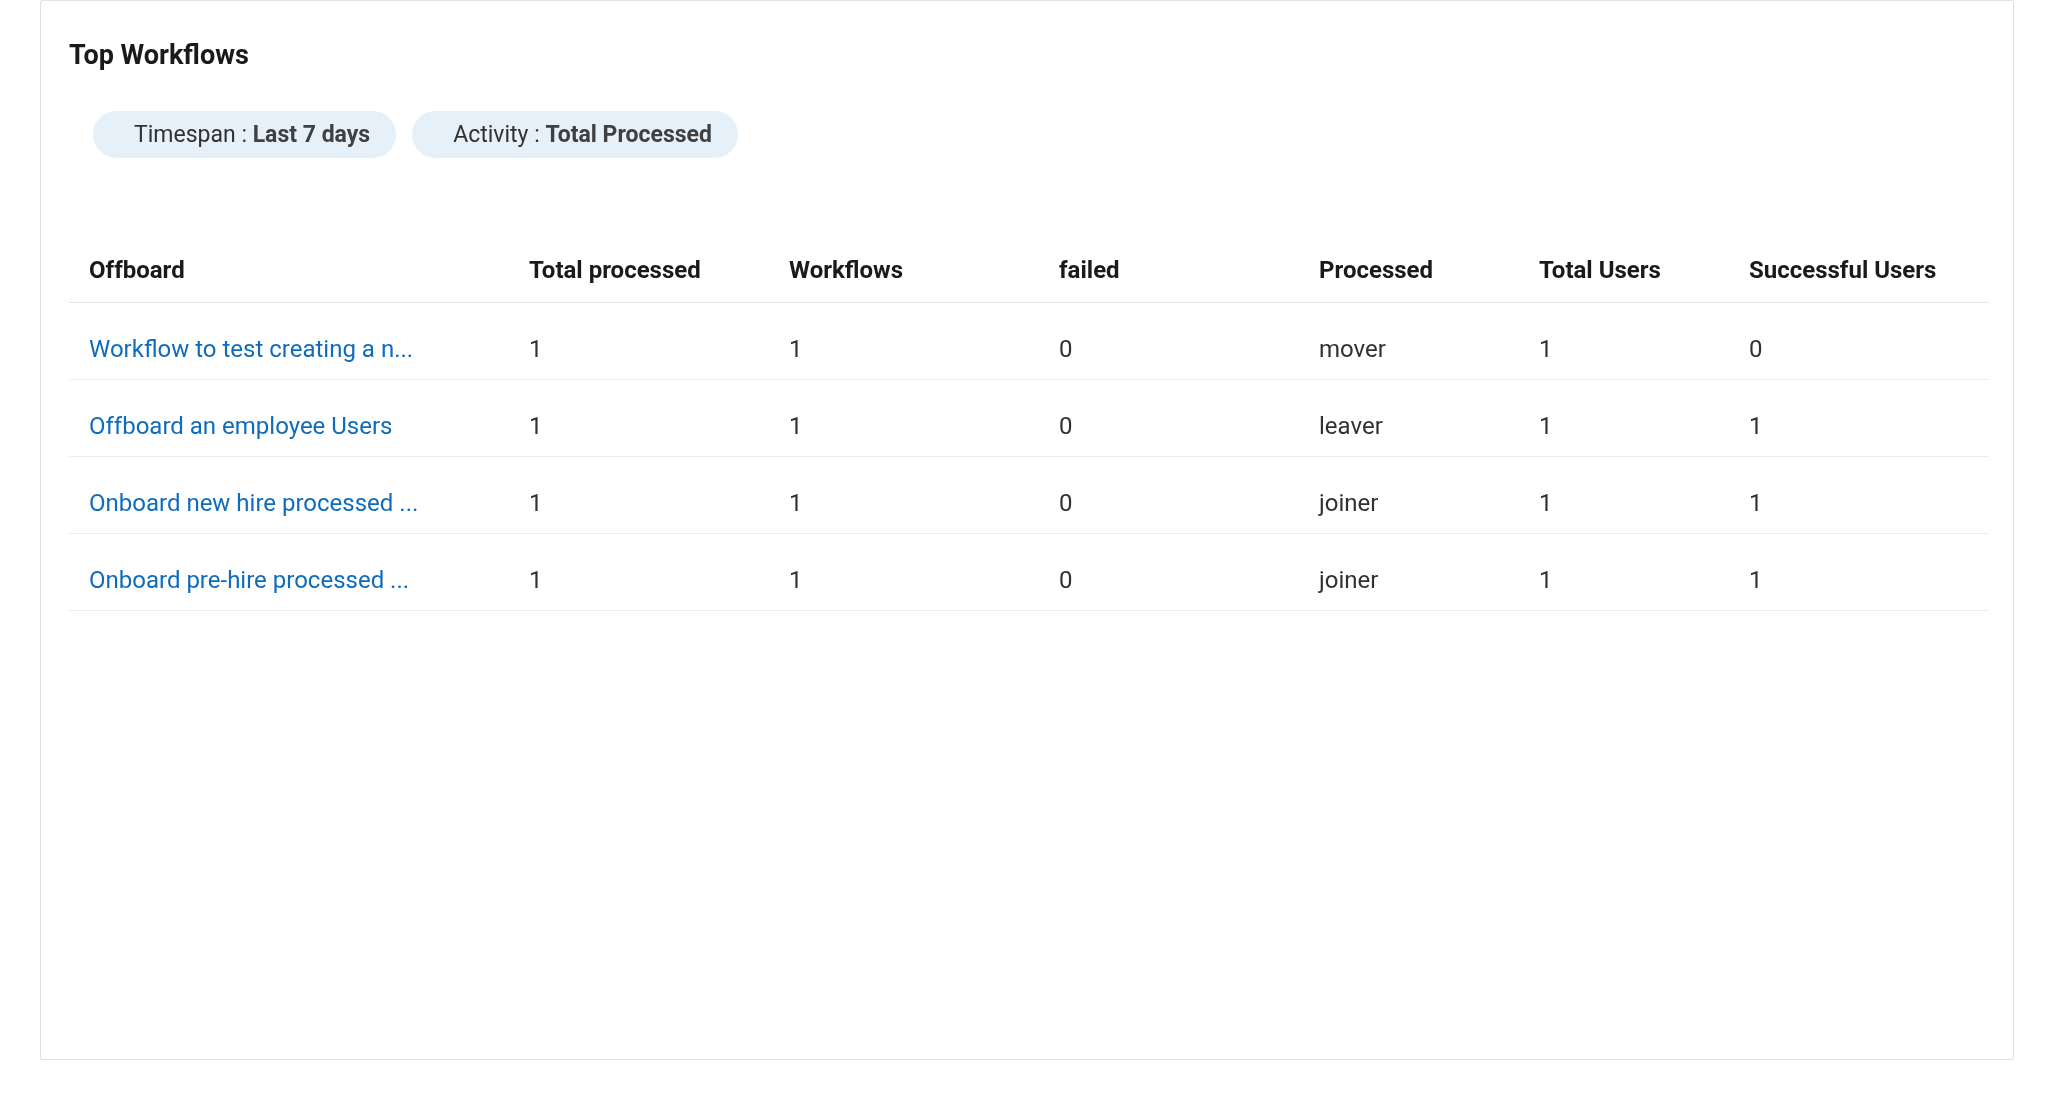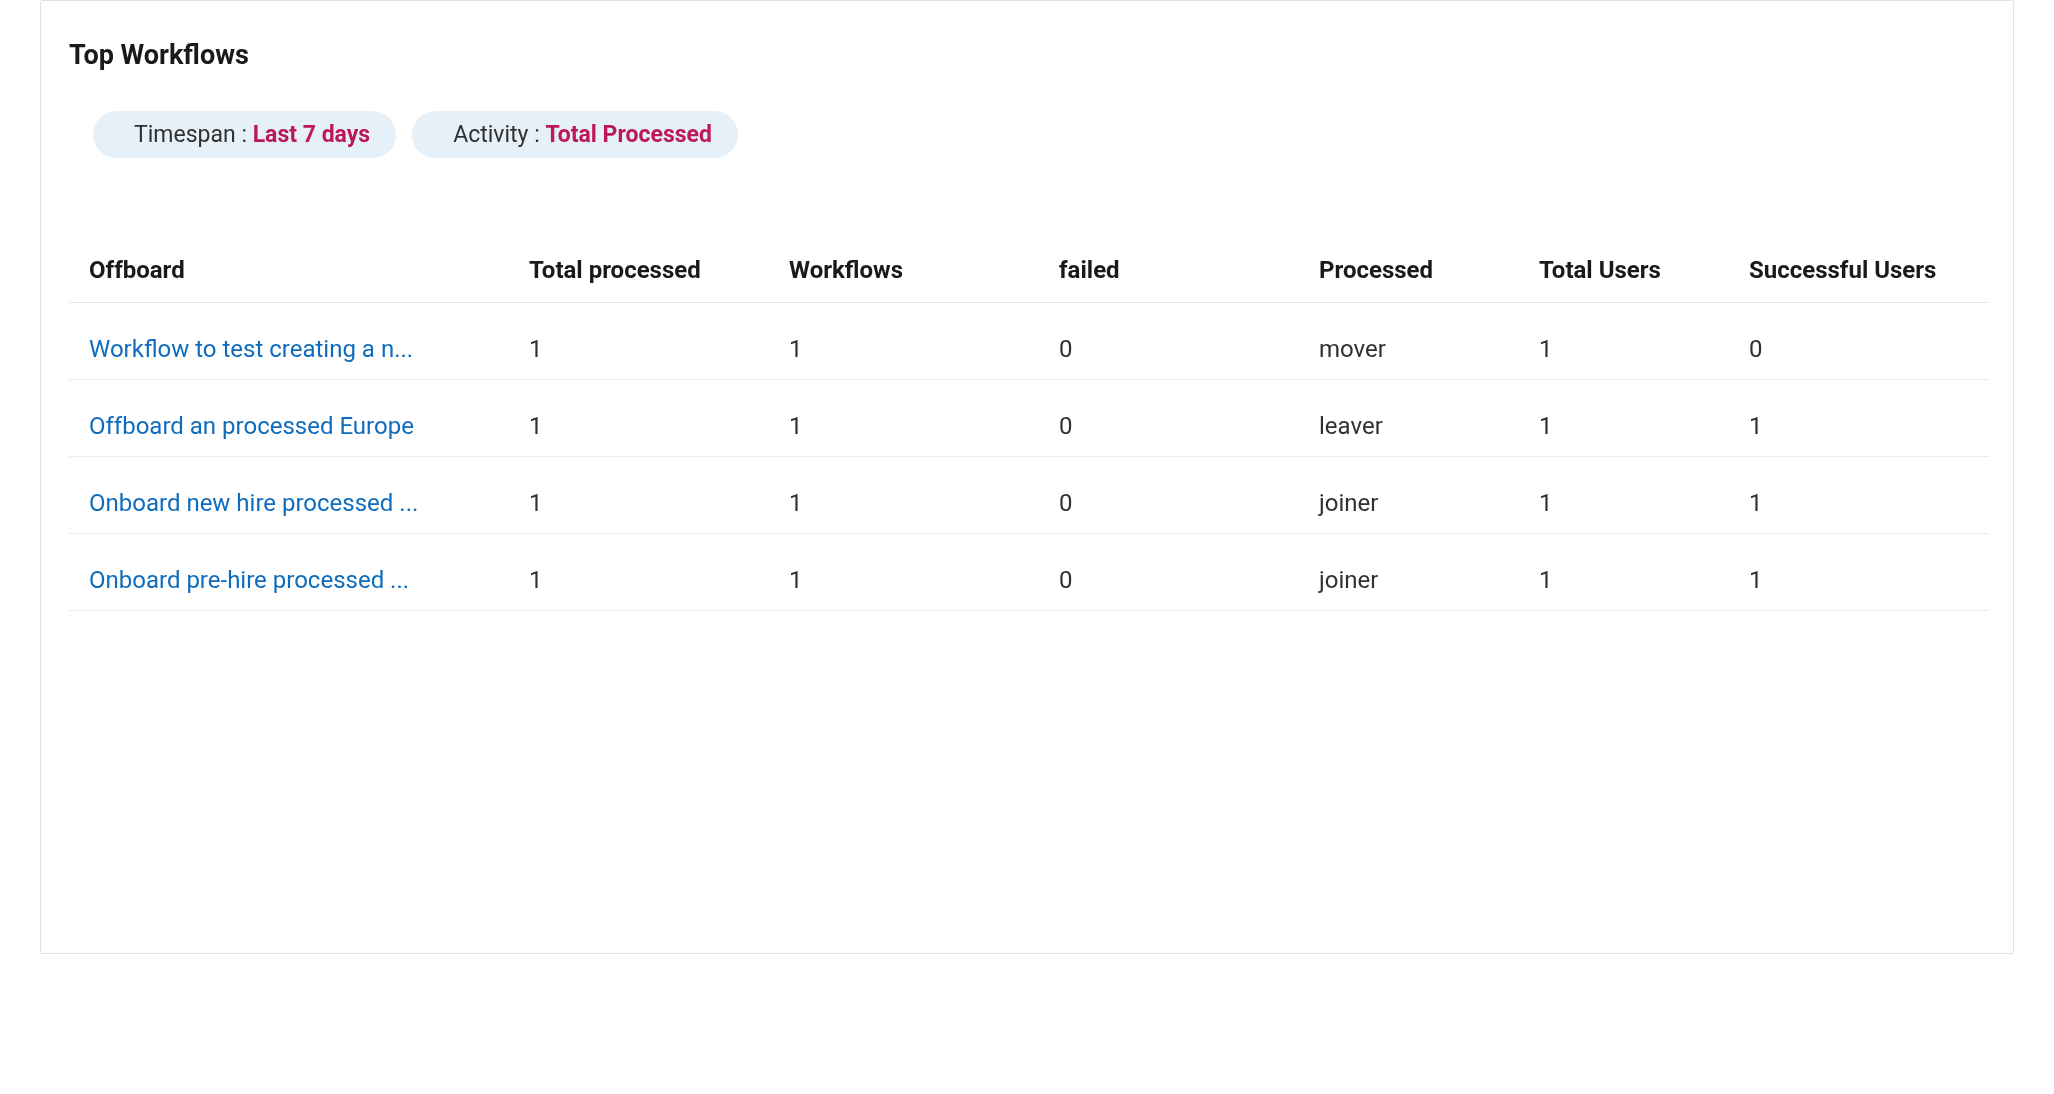--- a/index.html
+++ b/index.html
@@ -8,21 +8,21 @@
     background: #ffffff;
     color: #1b1a19;
     width: 2054px;
     height: 1094px;
   }
   .card {
     border: 1px solid #e1e1e1;
     border-radius: 2px;
     margin: 0 40px;
     padding: 30px 24px 24px 24px;
-    height: 954px;
+    height: 1060px;
     position: relative;
   }
   .card-title {
     font-size: 27px;
     font-weight: 700;
     color: #1b1a19;
     margin: 8px 0 40px 4px;
   }
   .filters {
     display: flex;
@@ -34,21 +34,21 @@
     background: #e5f0f8;
     border-radius: 999px;
     padding: 10px 26px;
     font-size: 23px;
     color: #323130;
     cursor: pointer;
     user-select: none;
     white-space: nowrap;
   }
   .pill .pill-label { font-weight: 400; color: #323130; margin-left: 15px; }
-  .pill .pill-value { font-weight: 700; color: #be185d; }
+  .pill .pill-value { font-weight: 700; color: #404040; }
   table.workflow-table {
     width: calc(100% - 8px);
     margin-left: 4px;
     border-collapse: collapse;
     table-layout: fixed;
   }
   table.workflow-table thead th {
     text-align: left;
     font-size: 24px;
     font-weight: 700;
@@ -119,21 +119,21 @@
         <tr>
           <td><a>Workflow to test creating a n...</a></td>
           <td>1</td>
           <td>1</td>
           <td>0</td>
           <td>mover</td>
           <td>1</td>
           <td>0</td>
         </tr>
         <tr>
-          <td><a>Offboard an processed Europe</a></td>
+          <td><a>Offboard an employee Users</a></td>
           <td>1</td>
           <td>1</td>
           <td>0</td>
           <td>leaver</td>
           <td>1</td>
           <td>1</td>
         </tr>
         <tr>
           <td><a>Onboard new hire processed ...</a></td>
           <td>1</td>

